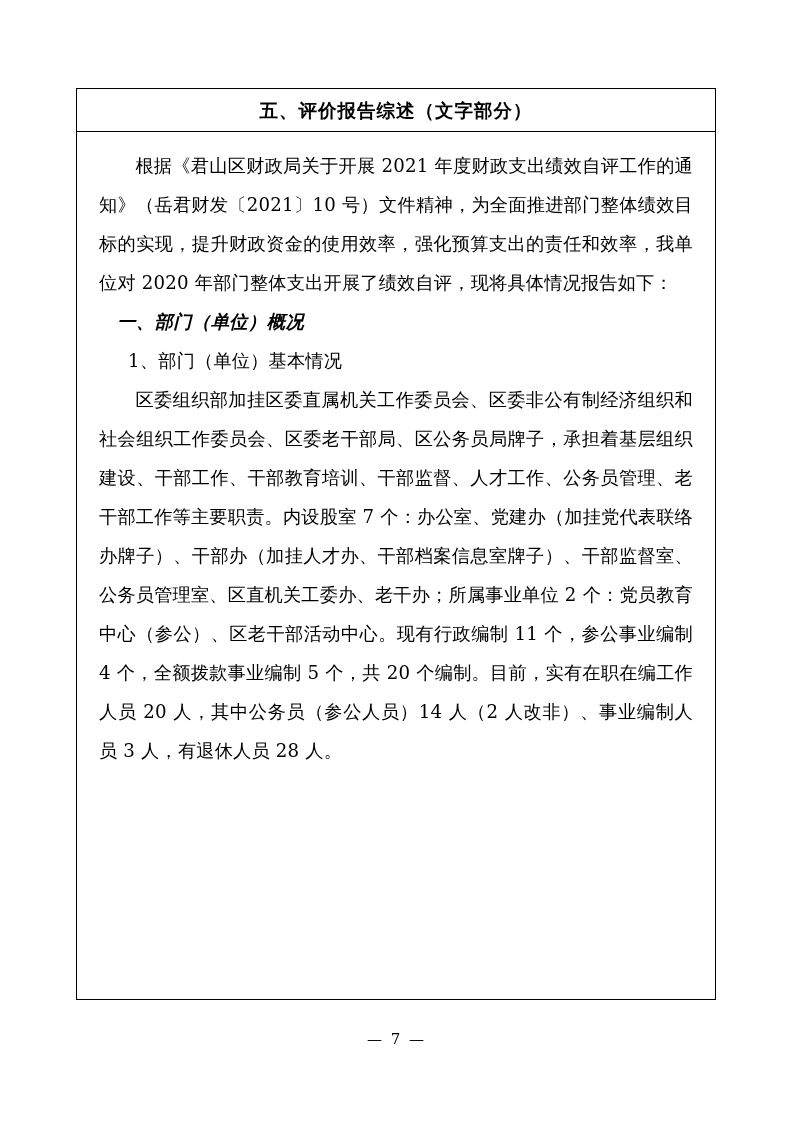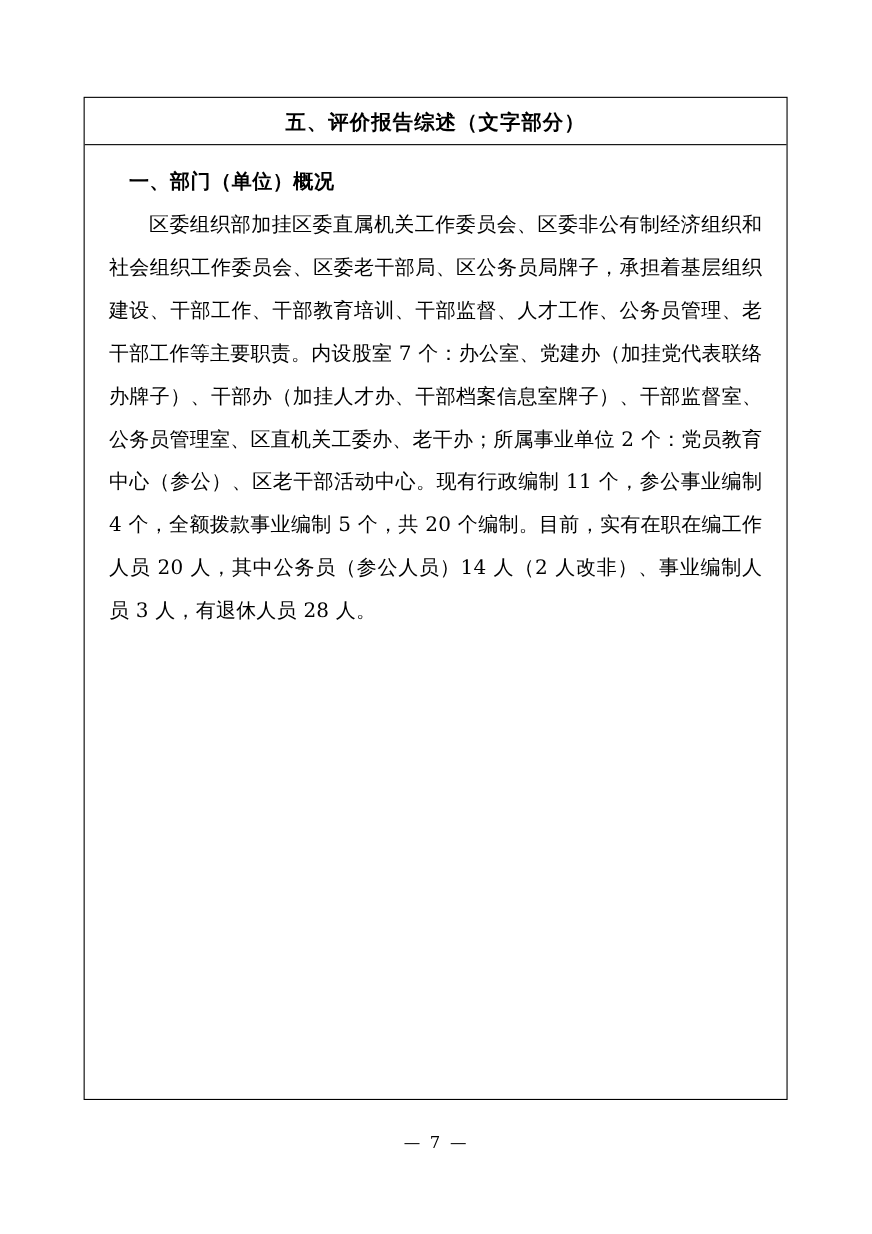--- a/index.html
+++ b/index.html
@@ -57,20 +57,21 @@
     text-indent: 2em;
     letter-spacing: 0.2px;
   }
   p.heading {
     margin: 0;
     font-size: 18.2px;
     line-height: 39px;
     text-indent: 1em;
     font-weight: 700;
     letter-spacing: 0.5px;
+    font-style: italic;
   }
   p.sub {
     margin: 0;
     font-size: 18.2px;
     line-height: 39px;
     text-indent: 1.6em;
     letter-spacing: 0.2px;
   }
   .footer {
     position: absolute;
@@ -85,18 +86,20 @@
 </style>
 </head>
 <body>
 
 <div class="page">
   <div class="doc-frame">
     <div class="title-row">
       <span class="title-text">五、评价报告综述（文字部分）</span>
     </div>
     <div class="body-area">
+      <p class="para">根据《君山区财政局关于开展 2021 年度财政支出绩效自评工作的通知》（岳君财发〔2021〕10 号）文件精神，为全面推进部门整体绩效目标的实现，提升财政资金的使用效率，强化预算支出的责任和效率，我单位对 2020 年部门整体支出开展了绩效自评，现将具体情况报告如下：</p>
       <p class="heading">一、部门（单位）概况</p>
+      <p class="sub">1、部门（单位）基本情况</p>
       <p class="para">区委组织部加挂区委直属机关工作委员会、区委非公有制经济组织和社会组织工作委员会、区委老干部局、区公务员局牌子，承担着基层组织建设、干部工作、干部教育培训、干部监督、人才工作、公务员管理、老干部工作等主要职责。内设股室 7 个：办公室、党建办（加挂党代表联络办牌子）、干部办（加挂人才办、干部档案信息室牌子）、干部监督室、公务员管理室、区直机关工委办、老干办；所属事业单位 2 个：党员教育中心（参公）、区老干部活动中心。现有行政编制 11 个，参公事业编制 4 个，全额拨款事业编制 5 个，共 20 个编制。目前，实有在职在编工作人员 20 人，其中公务员（参公人员）14 人（2 人改非）、事业编制人员 3 人，有退休人员 28 人。</p>
     </div>
   </div>
   <div class="footer">— 7 —</div>
 </div>
 
 </body></html>

